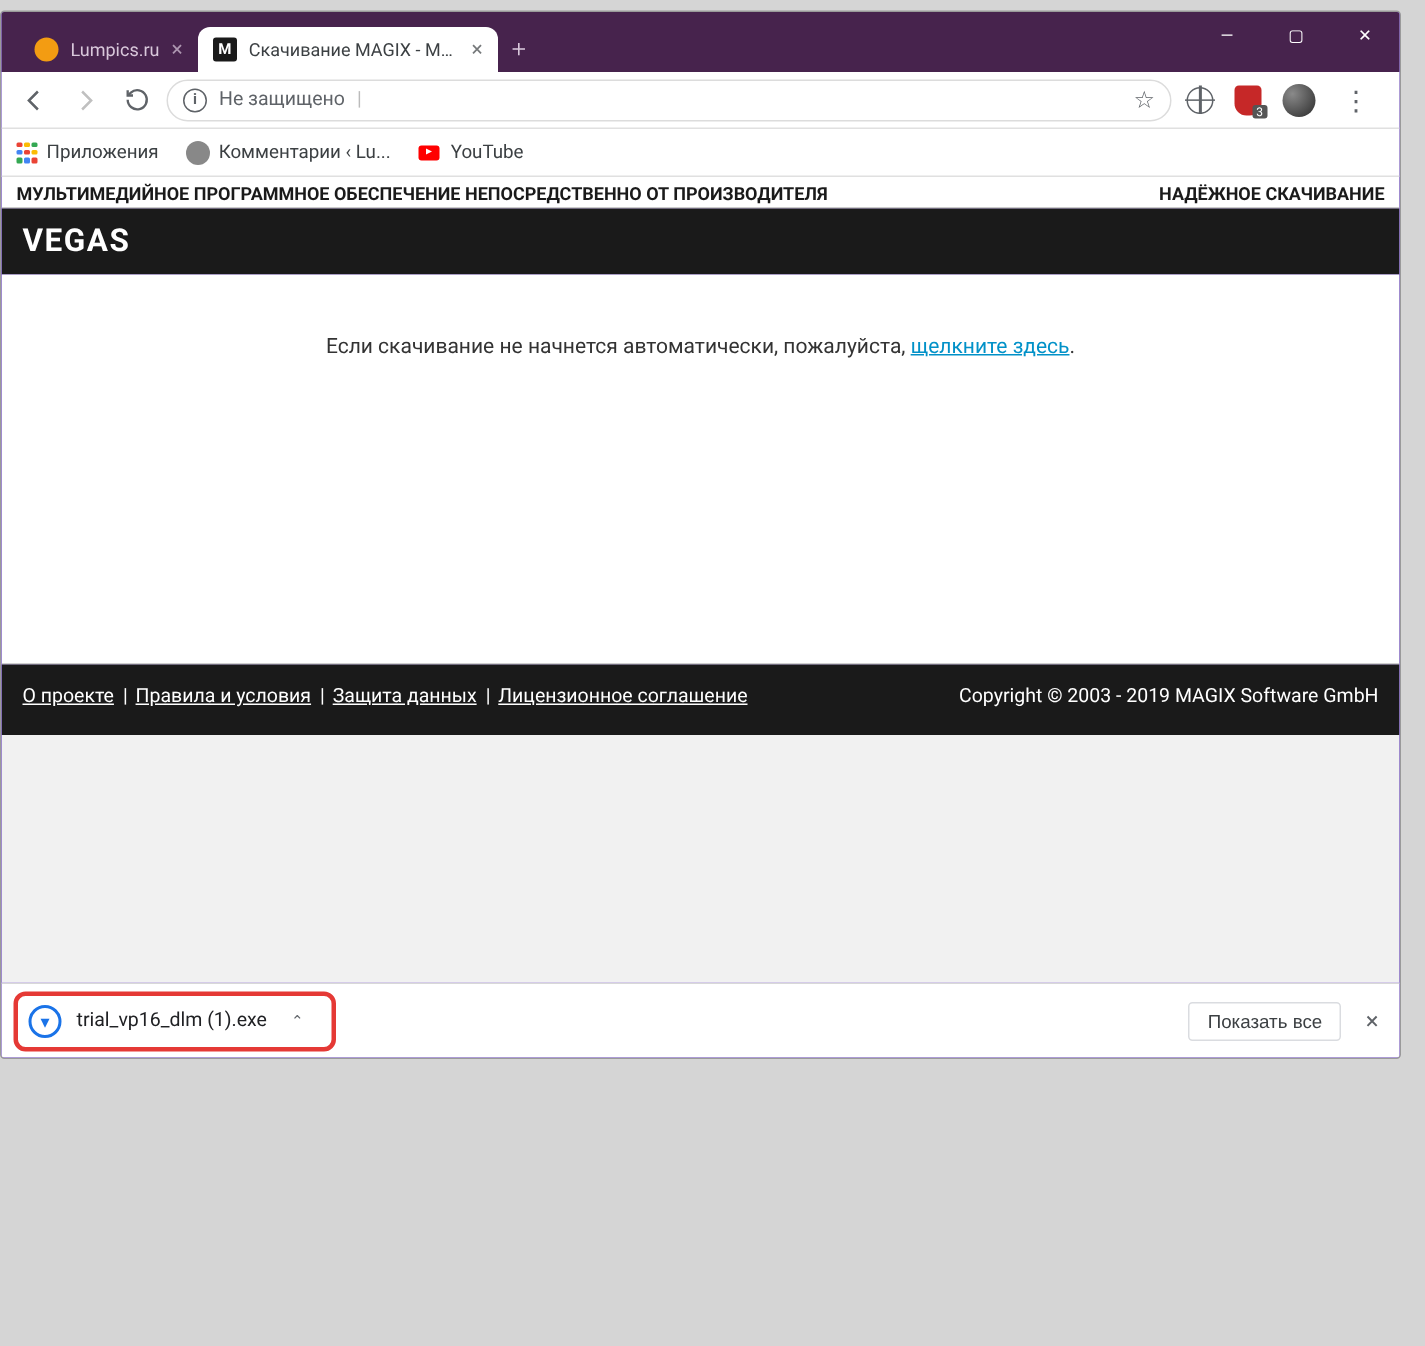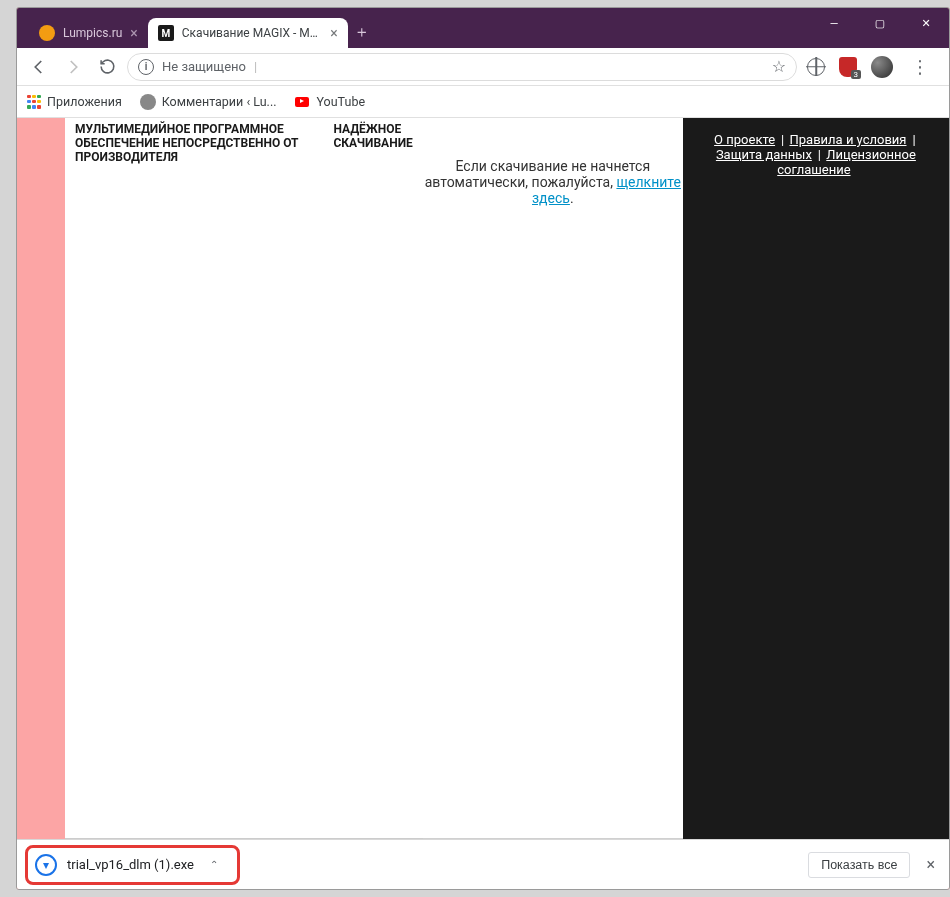--- a/index.html
+++ b/index.html
@@ -8,23 +8,23 @@
     background: #d5d5d5;
     width: 950px;
     height: 897px;
     overflow: hidden;
     position: relative;
   }
 
   
   .window {
     width: 934px;
-    height: 883px;
-    margin: 7px 16px;
-    background: #fca5a5;
+    height: 699px;
+    margin: 7px 0;
+    background: #8b5cf6;
     border: 1px solid #9a9a9a;
     border-radius: 3px;
     display: flex;
     flex-direction: column;
     overflow: hidden;
   }
 
   
   .tab-bar {
     background: #47234d;
@@ -235,23 +235,22 @@
     left: 6px; top: 5.5px;
     border-left: 4px solid #fff;
     border-top: 2.5px solid transparent;
     border-bottom: 2.5px solid transparent;
   }
 
   
   .page {
     flex: 1;
     display: flex;
-    flex-direction: row;
+    flex-direction: column;
     overflow: hidden;
-    padding-left: 48px;
   }
   .top-strip {
     background: #fff;
     display: flex;
     justify-content: space-between;
     font-size: 12px;
     font-weight: bold;
     color: #1a1a1a;
     padding: 4px 10px 2px;
     border-bottom: 1px solid #ccc;
@@ -445,32 +444,36 @@
       <span class="fav yt"></span>
       <span>YouTube</span>
     </div>
   </div>
 
   <div class="page">
     <div class="top-strip">
       <span>МУЛЬТИМЕДИЙНОЕ ПРОГРАММНОЕ ОБЕСПЕЧЕНИЕ НЕПОСРЕДСТВЕННО ОТ ПРОИЗВОДИТЕЛЯ</span>
       <span>НАДЁЖНОЕ СКАЧИВАНИЕ</span>
     </div>
+    <div class="brand-bar">
+      <span>VEGAS</span>
+    </div>
     <div class="main-area">
       <p class="sub">
         <span>Если скачивание не начнется автоматически, пожалуйста, </span><a href="#">щелкните здесь</a><span>.</span>
       </p>
     </div>
     <div class="footer">
       <div class="links">
         <a href="#">О проекте</a><span class="sep">|</span>
         <a href="#">Правила и условия</a><span class="sep">|</span>
         <a href="#">Защита данных</a><span class="sep">|</span>
         <a href="#">Лицензионное соглашение</a>
       </div>
+      <div class="copy">Copyright © 2003 - 2019 MAGIX Software GmbH</div>
     </div>
     <div class="below-footer"></div>
   </div>
 
   <div class="dl-shelf">
     <div class="dl-hl"></div>
     <div class="dl-item">
       <span class="file-icon">▾</span>
       <span>trial_vp16_dlm (1).exe</span>
       <span class="dl-caret">⌃</span>

